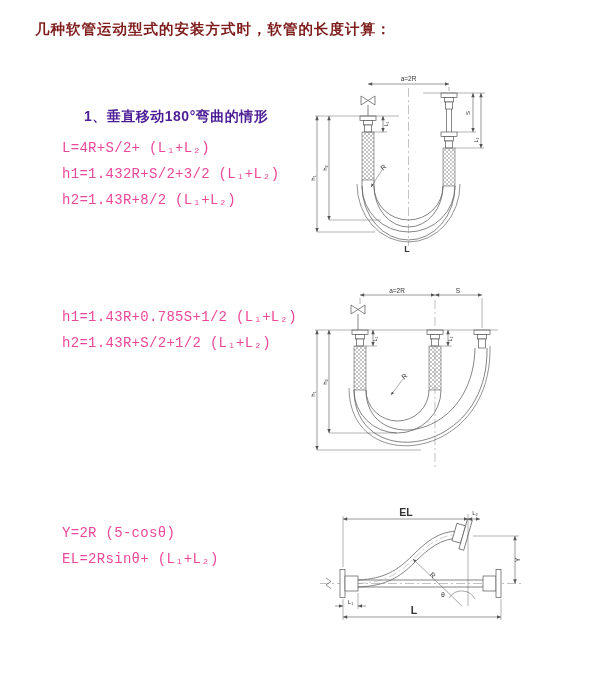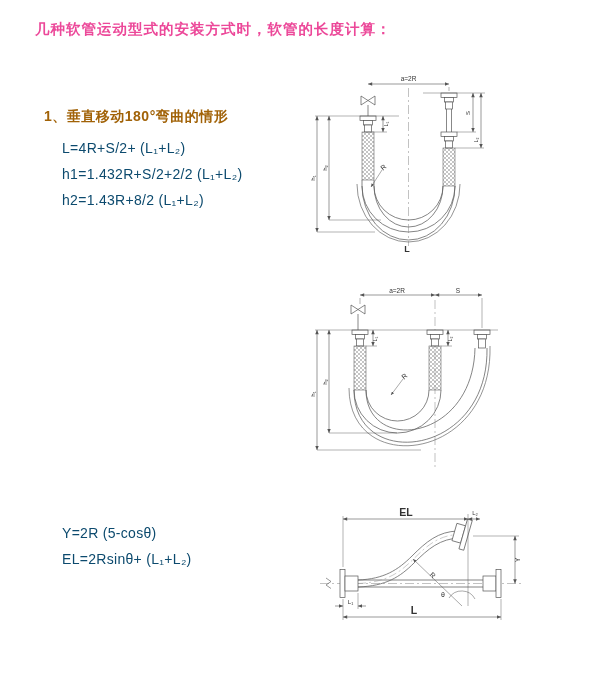--- a/index.html
+++ b/index.html
@@ -3,45 +3,47 @@
 <meta charset="utf-8">
 <style>
   html,body{margin:0;padding:0;}
   body{
     width:600px;height:675px;position:relative;background:#ffffff;
     font-family:"Liberation Sans","DejaVu Sans",sans-serif;
     color:#222;overflow:hidden;
   }
   .doc-title{
     position:absolute;left:35px;top:20px;
-    font-size:14.5px;font-weight:700;letter-spacing:1px;color:#ec4899;
+    font-size:14.5px;font-weight:700;letter-spacing:1px;color:#7f1d1d;
   }
   .section{position:absolute;left:44px;width:260px;}
-  .sec-heading{font-size:14px;font-weight:700;letter-spacing:.5px;color:#a16207;margin-bottom:9px;}
+  .sec-heading{font-size:14px;font-weight:700;letter-spacing:.5px;color:#4c1d95;margin-bottom:9px;margin-left:40px;}
   .formula{
-    font-size:14px;font-weight:400;color:#0c4a6e;
-    padding-left:18px;line-height:26px;letter-spacing:.3px;white-space:nowrap;
+    font-size:14px;font-weight:400;color:#ec4899;
+    padding-left:18px;line-height:26px;letter-spacing:.3px;white-space:nowrap;font-family:Liberation Mono, monospace;
   }
   .diagram{position:absolute;}
   .diagram svg{display:block;width:100%;height:100%;}
   svg text{fill:#333;font-family:"Liberation Sans","DejaVu Sans",sans-serif;}
 </style>
 </head>
 <body>
 
 <div class="doc-title">几种软管运动型式的安装方式时，软管的长度计算：</div>
 
 <div class="section" style="top:108px">
   <div class="sec-heading">1、垂直移动180°弯曲的情形</div>
   <div class="formula">L=4R+S/2+ (L₁+L₂)</div>
-  <div class="formula">h1=1.432R+S/2+2/2 (L₁+L₂)</div>
+  <div class="formula">h1=1.432R+S/2+3/2 (L₁+L₂)</div>
   <div class="formula">h2=1.43R+8/2 (L₁+L₂)</div>
 </div>
 
 <div class="section" style="top:304px">
+  <div class="formula">h1=1.43R+0.785S+1/2 (L₁+L₂)</div>
+  <div class="formula">h2=1.43R+S/2+1/2 (L₁+L₂)</div>
 </div>
 
 <div class="section" style="top:520px">
   <div class="formula">Y=2R (5-cosθ)</div>
   <div class="formula">EL=2Rsinθ+ (L₁+L₂)</div>
 </div>
 
 <div class="diagram" style="left:303px;top:68px;width:292px;height:195px">
 <svg viewBox="0 0 292 195" xmlns="http://www.w3.org/2000/svg">
   <defs>

